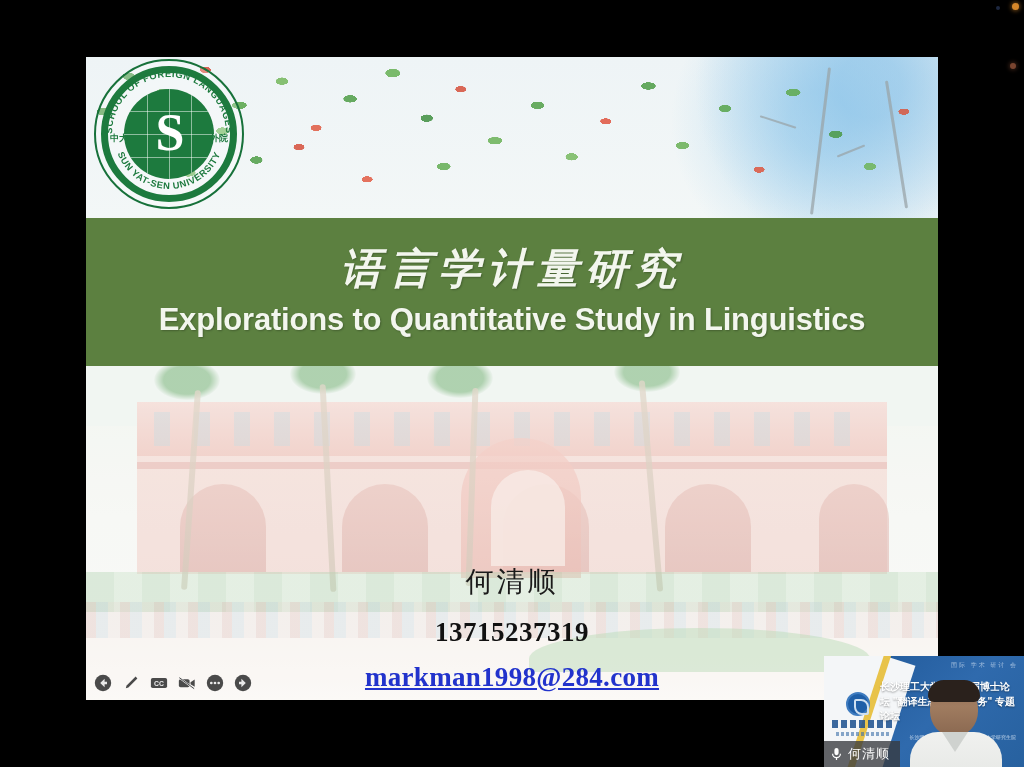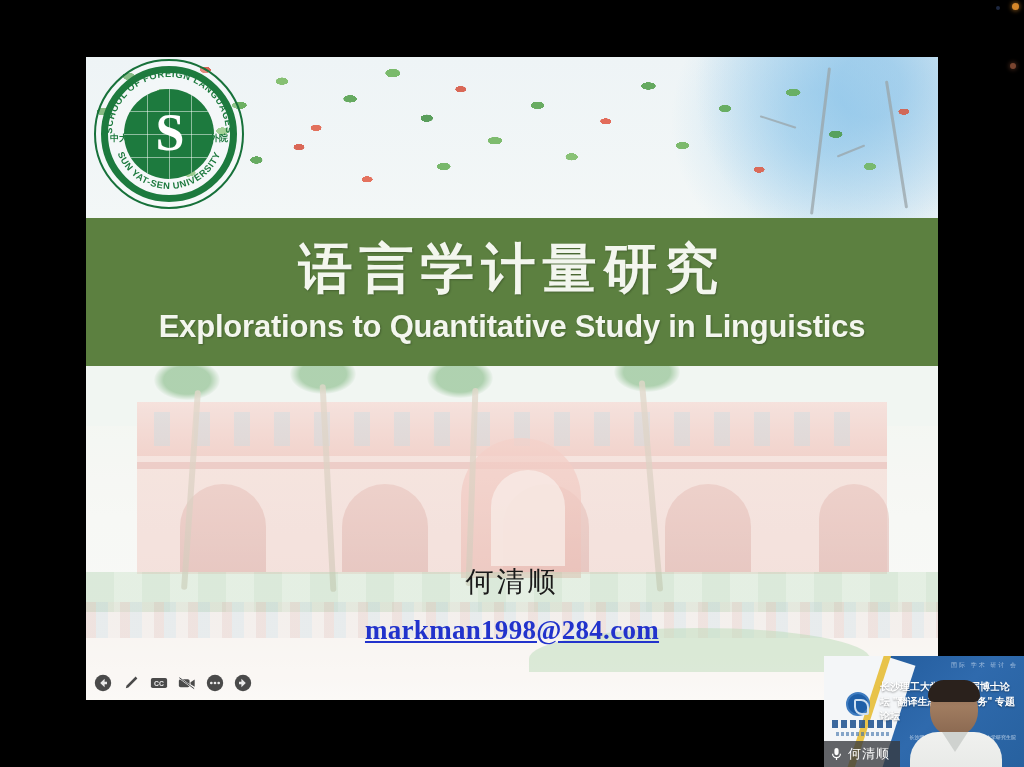--- a/index.html
+++ b/index.html
@@ -93,22 +93,22 @@
   }
 
   
   .title-band {
     position:absolute; left:0; top:161px; width:100%; height:148px;
     background:#5c8040; color:#f3f6ee;
     display:flex; flex-direction:column; align-items:center; justify-content:center;
   }
   .title-cn {
     font-family:"Liberation Sans", sans-serif;
-    font-size:54px; font-weight:700; letter-spacing:7px;
-    line-height:1.1; text-shadow:1px 1px 2px rgba(0,0,0,.25);
+    font-size:42px; font-weight:700; letter-spacing:7px;
+    line-height:1.1; text-shadow:1px 1px 2px rgba(0,0,0,.25);font-style:italic;
   }
   .title-en {
     font-family:"Liberation Sans", sans-serif;
     font-size:31px; font-weight:700; letter-spacing:-.2px;
     margin-top:10px; text-shadow:1px 1px 2px rgba(0,0,0,.25);
   }
 
   
   .campus {
     position:absolute; left:0; top:309px; width:100%; height:334px;
@@ -375,20 +375,21 @@
       <div class="palm" style="left:66%; top:14px; height:212px; transform:rotate(-5deg);"></div>
       <div class="hedge"></div>
       <div class="bikes"></div>
       <div class="ground"></div>
       <div class="lawn"></div>
       <div class="campus-wash"></div>
     </div>
 
     <div class="speaker-info">
       <div class="sp-name">何清顺</div>
+      <div class="sp-phone">13715237319</div>
       <div><a class="sp-email" href="#">markman1998@284.com</a></div>
     </div>
 
     <div class="slide-toolbar">
       <div class="tb-btn" title="Previous">
         <svg width="18" height="18" viewBox="0 0 18 18">
             <circle cx="9" cy="9" r="8.2" fill="#4a4a4a"></circle>
             <path d="M10.6 4.8 L6.2 9 l4.4 4.2 V10.3 H13 V7.7 h-2.4z" fill="#e9e9e9"></path>
           </svg>
       </div>

